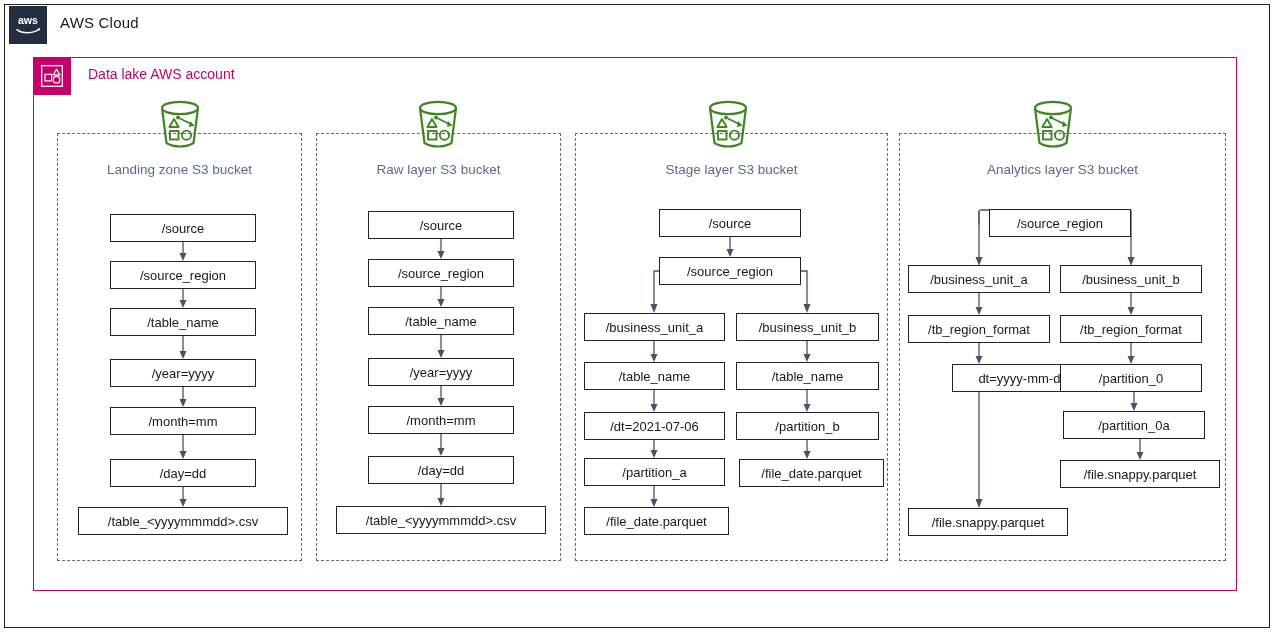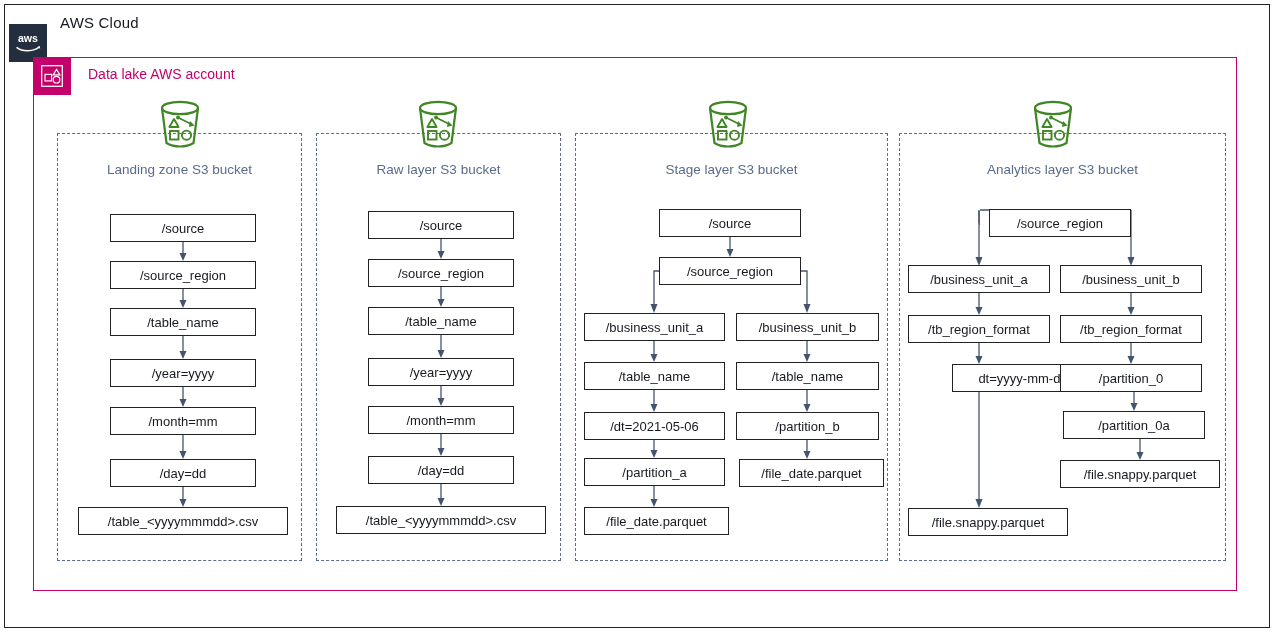--- a/index.html
+++ b/index.html
@@ -6,21 +6,21 @@
   body{font-family:"Liberation Sans","DejaVu Sans",sans-serif;}
 
   #canvas{position:relative;width:1274px;height:639px;background:#ffffff;overflow:hidden;}
 
   
   .cloud-frame{
     position:absolute;left:4px;top:4px;width:1266px;height:624px;
     border:1px solid #222222;box-sizing:border-box;background:#fff;
   }
   .aws-logo{
-    position:absolute;left:9px;top:24px;width:38px;height:38px;
+    position:absolute;left:9px;top:6px;width:38px;height:38px;
     background:#232F3E;box-sizing:border-box;
     display:flex;align-items:center;justify-content:center;
   }
   .aws-logo svg{display:block;}
   .cloud-title{
     position:absolute;left:60px;top:14px;
     font-size:15px;color:#16191f;letter-spacing:.2px;white-space:nowrap;
   }
 
   
@@ -231,21 +231,21 @@
       <polygon points="38,23 42.5,27.5 37,29" fill="#3F8624"></polygon>
     </svg>
   </div>
   <div class="group-title" style="left:575px;top:162px;width:313px;">Stage layer S3 bucket</div>
 
   <div class="node" style="left:659px;top:209px;width:142px;height:28px;">/source</div>
   <div class="node" style="left:659px;top:257px;width:142px;height:28px;">/source_region</div>
 
   <div class="node" style="left:584px;top:313px;width:141px;height:28px;">/business_unit_a</div>
   <div class="node" style="left:584px;top:362px;width:141px;height:28px;">/table_name</div>
-  <div class="node" style="left:584px;top:412px;width:141px;height:28px;">/dt=2021-05-06</div>
+  <div class="node" style="left:584px;top:412px;width:141px;height:28px;">/dt=2021-07-06</div>
   <div class="node" style="left:584px;top:458px;width:141px;height:28px;">/partition_a</div>
   <div class="node" style="left:584px;top:507px;width:145px;height:28px;">/file_date.parquet</div>
 
   <div class="node" style="left:736px;top:313px;width:143px;height:28px;">/business_unit_b</div>
   <div class="node" style="left:736px;top:362px;width:143px;height:28px;">/table_name</div>
   <div class="node" style="left:736px;top:412px;width:143px;height:28px;">/partition_b</div>
   <div class="node" style="left:739px;top:459px;width:145px;height:28px;">/file_date.parquet</div>
 
   <div class="group" style="left:899px;top:133px;width:327px;height:428px;"></div>
   <div class="s3-icon" style="left:1025px;top:98px;">

